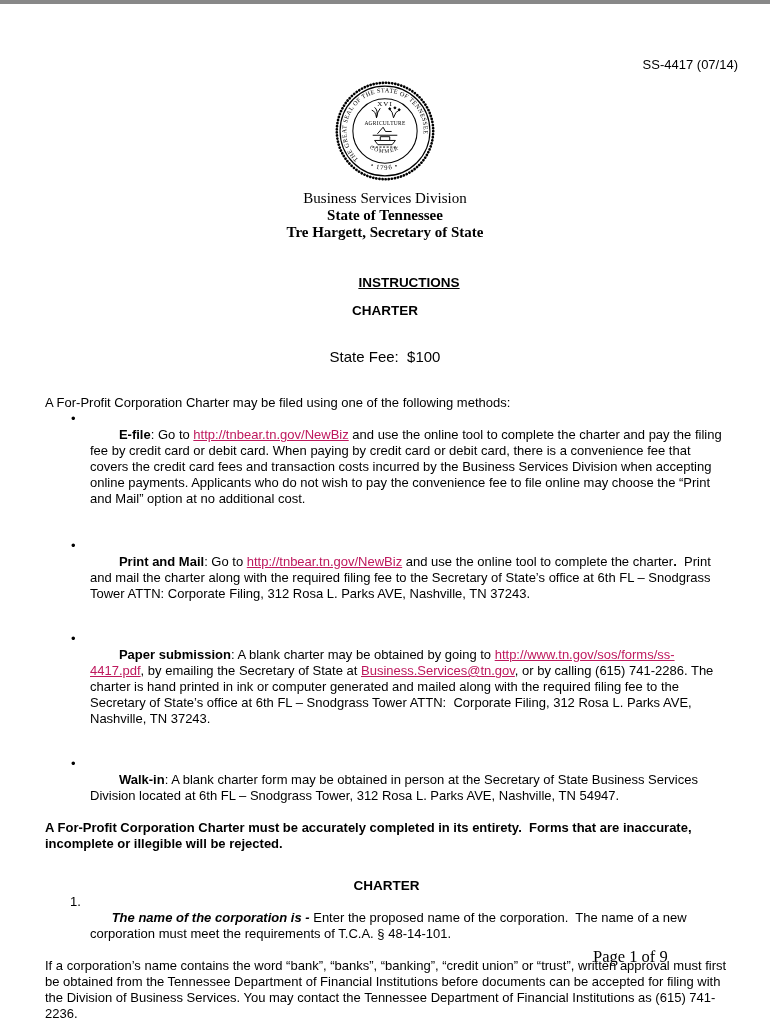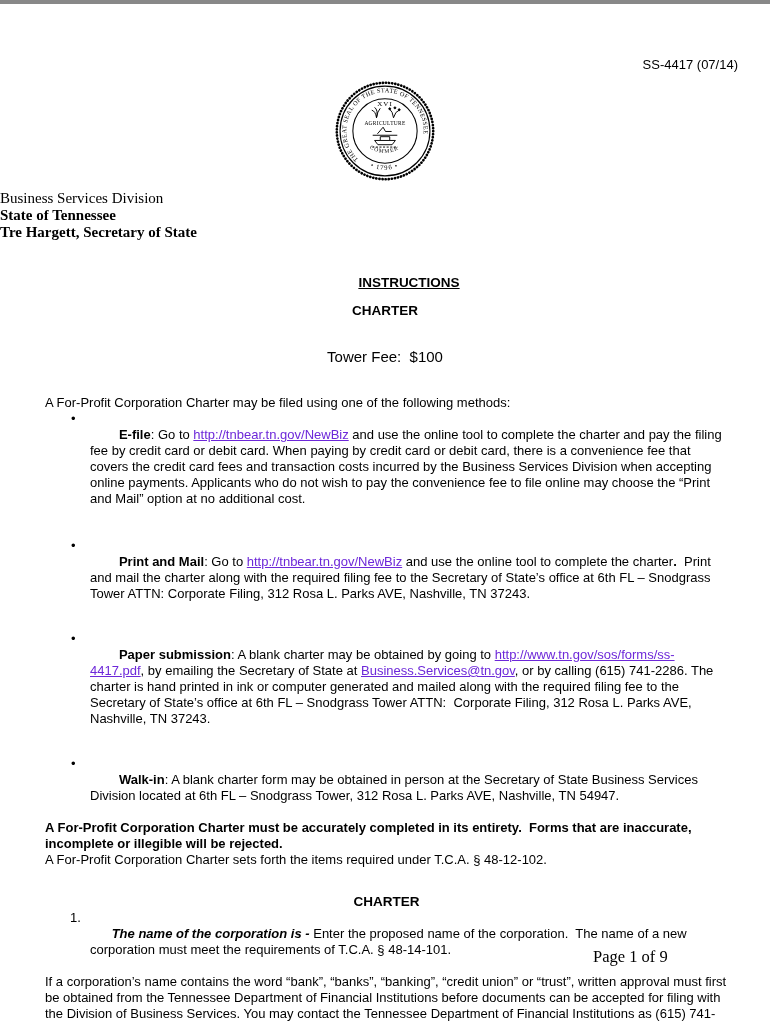--- a/index.html
+++ b/index.html
@@ -12,20 +12,21 @@
   .form-number {
     position:absolute; top:54px; right:32px;
     font-size:13px; line-height:14px;
   }
   .seal-wrap {
     position:absolute; top:75px; left:50%; transform:translateX(-50%);
     width:104px; height:104px;
   }
   .masthead {
     position:absolute; top:186px; left:0; width:100%;
+    text-align:center;
     font-family:"Liberation Serif", serif;
     font-size:15px; line-height:17px;
   }
   .masthead .bold { font-weight:bold; }
   .h-instructions {
     position:absolute; top:271px; left:0; width:100%;
     text-align:center; font-weight:bold; font-size:13.5px;
     text-decoration:underline;
     padding-left:24px;
   }
@@ -45,21 +46,21 @@
   .intro { margin-bottom:16px; }
   ul.methods { list-style:none; margin:0; padding:0; }
   ul.methods li { position:relative; padding-left:45px; }
   ul.methods li::before {
     content:"•"; position:absolute; left:26px; top:0; font-size:13px;
   }
   ul.methods li.m1 { margin-bottom:15px; }
   ul.methods li.m2 { margin-bottom:13px; }
   ul.methods li.m3 { margin-bottom:13px; }
   .seg-b { font-weight:bold; }
-  .link { color:#6d28d9; text-decoration:underline; cursor:pointer; }
+  .link { color:#be185d; text-decoration:underline; cursor:pointer; }
   .warning { font-weight:bold; margin-top:12px; }
   .tca { margin-top:10px; }
   .h-charter2 {
     margin-top:26px; text-align:center; font-weight:bold; font-size:13.5px;
   }
   .item { position:relative; padding-left:45px; margin-top:13px; }
   .item .num { position:absolute; left:25px; top:0; }
   .item .lead { font-weight:bold; font-style:italic; }
   .note { margin-top:15px; margin-left:45px; }
   .page-footer {
@@ -114,21 +115,21 @@
     <div class="bold">State of Tennessee</div>
     <div class="bold">Tre Hargett, Secretary of State</div>
   </div>
 
   <div class="h-instructions">INSTRUCTIONS</div>
 
   <div class="h-charter">
     <div>CHARTER</div>
   </div>
 
-  <div class="filing-fee">Tower Fee:  $100</div>
+  <div class="filing-fee">State Fee:  $100</div>
 
   <div class="content">
 
     <p class="intro">A For-Profit Corporation Charter may be filed using one of the following methods:</p>
 
     <ul class="methods">
       <li class="m1">
         <span class="seg-b">E-file</span><span>: Go to </span><span class="link">http://tnbear.tn.gov/NewBiz</span><span> and use the online tool to complete the charter and pay the filing fee by credit card or debit card. When paying by credit card or debit card, there is a convenience fee that covers the credit card fees and transaction costs incurred by the Business Services Division when accepting online payments. Applicants who do not wish to pay the convenience fee to file online may choose the “Print and Mail” option at no additional cost.</span>
       </li>
       <li class="m2">
@@ -137,21 +138,20 @@
       <li class="m3">
         <span class="seg-b">Paper submission</span><span>: A blank charter may be obtained by going to </span><span class="link">http://www.tn.gov/sos/forms/ss-4417.pdf</span><span>, by emailing the Secretary of State at </span><span class="link">Business.Services@tn.gov</span><span>, or by calling (615) 741-2286. The charter is hand printed in ink or computer generated and mailed along with the required filing fee to the Secretary of State’s office at 6th FL – Snodgrass Tower ATTN:  Corporate Filing, 312 Rosa L. Parks AVE, Nashville, TN 37243.</span>
       </li>
       <li class="m4">
         <span class="seg-b">Walk-in</span><span>: A blank charter form may be obtained in person at the Secretary of State Business Services Division located at 6th FL – Snodgrass Tower, 312 Rosa L. Parks AVE, Nashville, TN 54947.</span>
       </li>
     </ul>
 
     <p class="warning">A For-Profit Corporation Charter must be accurately completed in its entirety.  Forms that are inaccurate, incomplete or illegible will be rejected.</p>
 
-    <p class="tca">A For-Profit Corporation Charter sets forth the items required under T.C.A. § 48-12-102.</p>
 
     <div class="h-charter2">CHARTER</div>
 
     <div class="item">
       <span class="num">1.</span><span class="lead">The name of the corporation is -</span><span> Enter the proposed name of the corporation.  The name of a new corporation must meet the requirements of T.C.A. § 48-14-101.</span>
     </div>
 
     <p class="note">If a corporation’s name contains the word “bank”, “banks”, “banking”, “credit union” or “trust”, written approval must first be obtained from the Tennessee Department of Financial Institutions before documents can be accepted for filing with the Division of Business Services. You may contact the Tennessee Department of Financial Institutions as (615) 741-2236.</p>
 
   </div>

